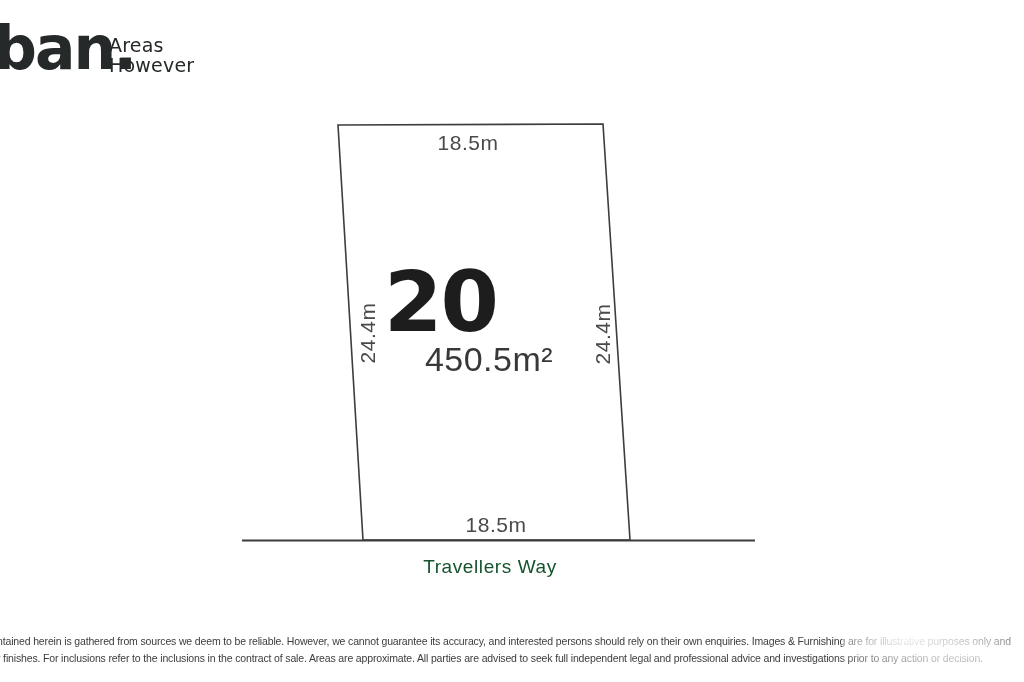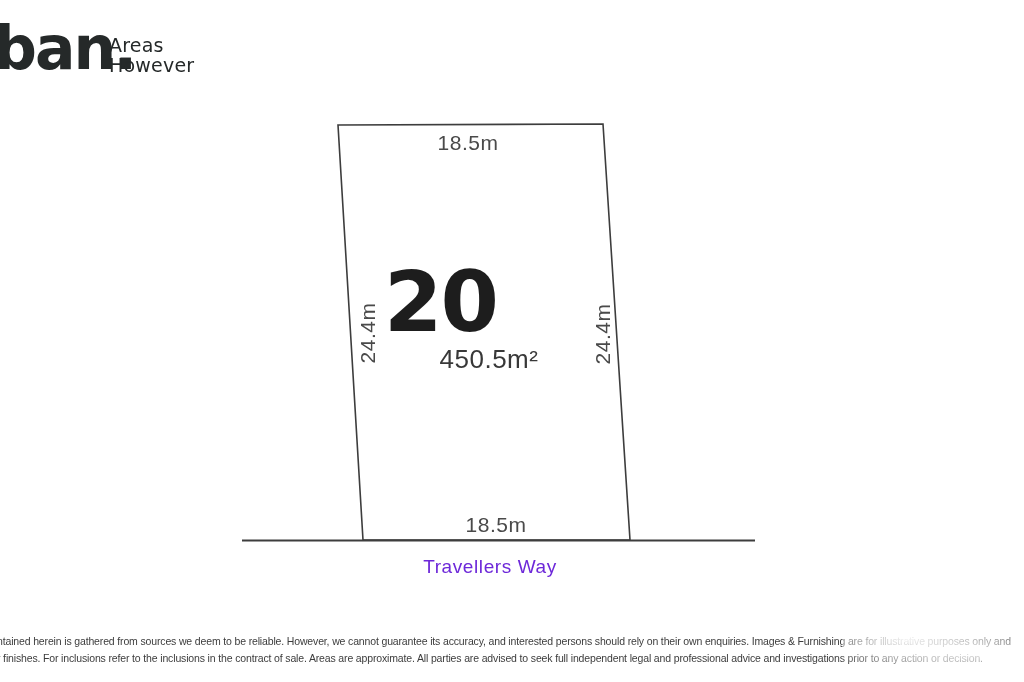--- a/index.html
+++ b/index.html
@@ -43,26 +43,26 @@
   .dim-right{left:567px;top:322px;width:72px;transform:rotate(-90deg);transform-origin:center;}
 
   .lot-number{
     position:absolute;left:384px;top:260px;width:200px;
     font-family:"DejaVu Sans", sans-serif;
     font-weight:700;font-size:84px;line-height:84px;letter-spacing:-2px;
     color:var(--lot);
   }
   .lot-area{
     position:absolute;left:389px;top:341px;width:200px;
-    font-size:26px;line-height:36px;font-weight:400;
+    font-size:34px;line-height:36px;font-weight:400;
     color:#383838;text-align:center;letter-spacing:.5px;
   }
   .street-name{
     position:absolute;left:390px;top:556px;width:200px;
-    font-size:19px;color:#6d28d9;letter-spacing:.6px;
+    font-size:19px;color:#14532d;letter-spacing:.6px;
     text-align:center;white-space:nowrap;
   }
 
   
   .disclaimer{
     position:absolute;left:-3px;top:633px;width:1030px;
     color:#3c3c3c;font-size:10.5px;line-height:17px;
     letter-spacing:-.15px;white-space:nowrap;overflow:hidden;
   }
   .disclaimer div{white-space:nowrap;}

